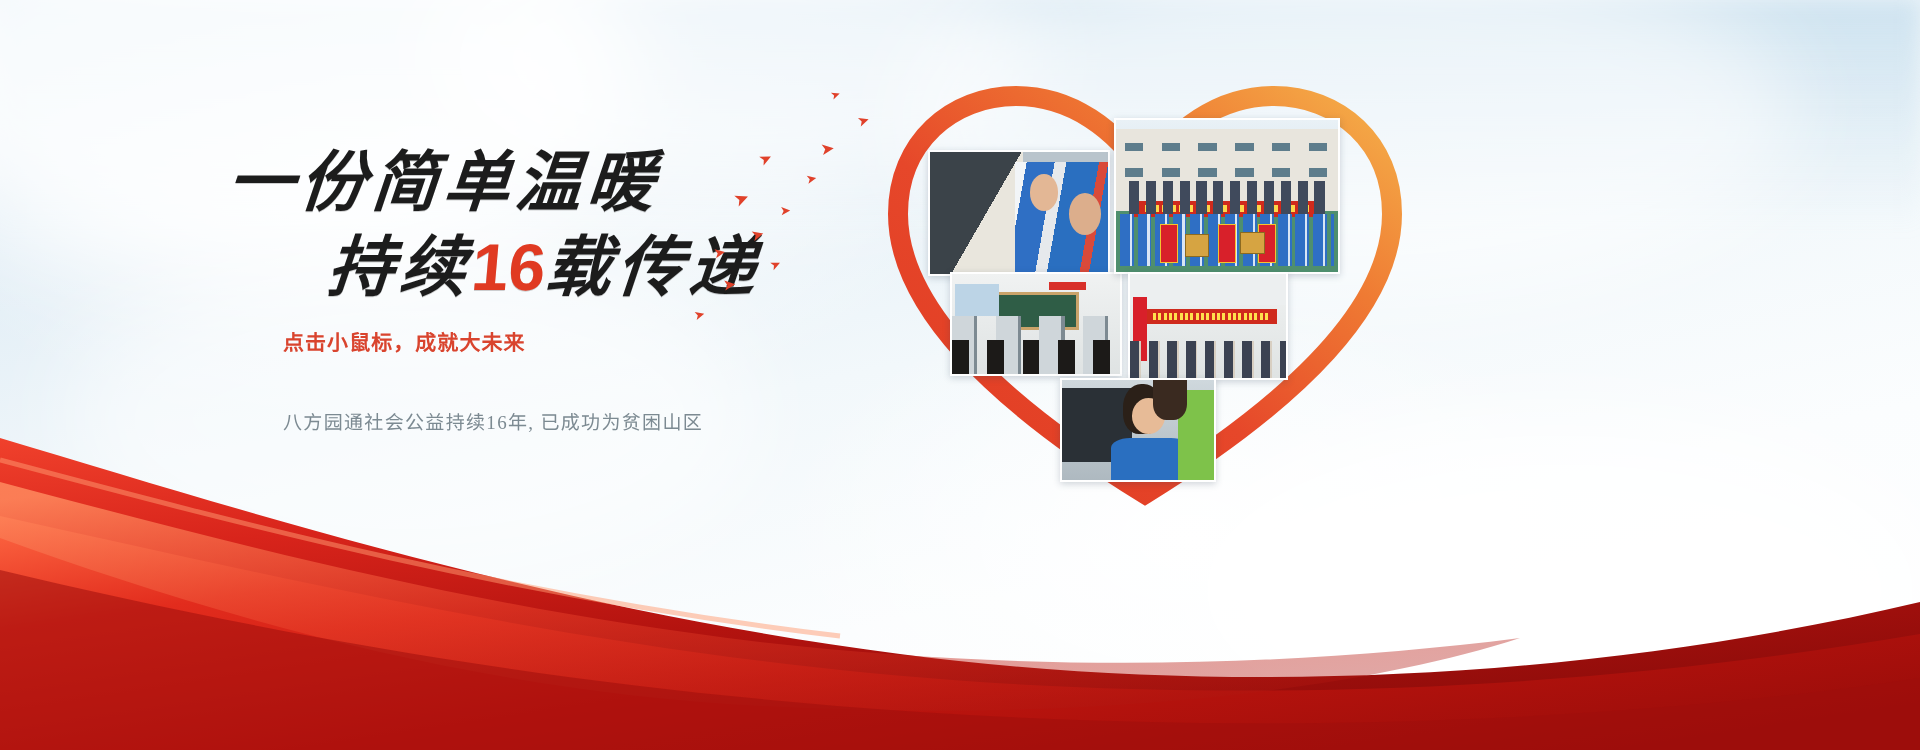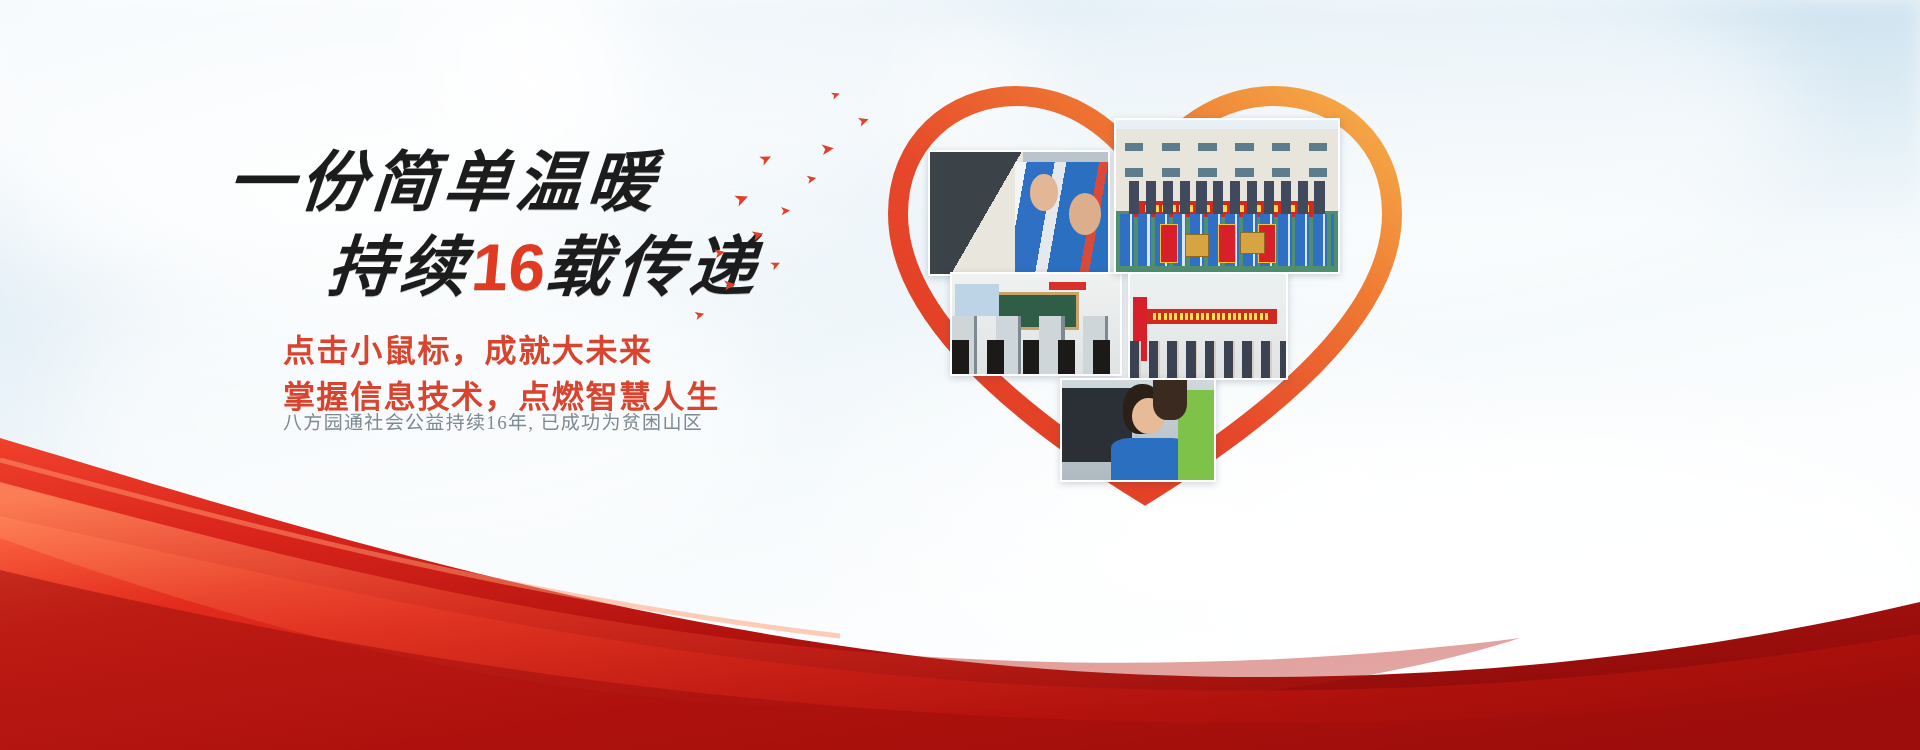--- a/index.html
+++ b/index.html
@@ -35,21 +35,21 @@
     line-height:1;white-space:nowrap;
     text-shadow:0 1px 0 rgba(0,0,0,.18);
   }
   .hl1{font-size:66px;font-style:italic;transform:skewX(-5deg);}
   .hl2{font-size:66px;font-style:italic;transform:skewX(-5deg);
        margin-top:18px;margin-left:100px;}
   .hl-num{color:#e03a22;font-style:normal;font-family:"Liberation Sans",sans-serif;
           font-weight:700;letter-spacing:0;font-size:66px;}
 
   .sub{position:absolute;left:283px;top:328px;}
-  .sub-line{font-size:32px;font-weight:700;color:#d9442e;letter-spacing:.05em;
+  .sub-line{font-size:21px;font-weight:700;color:#d9442e;letter-spacing:.05em;
             line-height:1.45;white-space:nowrap;}
 
   .body-txt{position:absolute;left:283px;top:406px;}
   .body-line{font-family:"Liberation Serif","DejaVu Serif",serif;
              font-size:19px;color:#7c8a92;letter-spacing:.07em;
              line-height:1.75;white-space:nowrap;}
 
   
   .birds{position:absolute;left:700px;top:80px;width:220px;height:200px;}
   .bird{position:absolute;color:#e0412a;font-size:13px;line-height:1;
@@ -127,21 +127,20 @@
 
   <div class="text-col">
 
     <div class="headline">
       <div class="hl-line hl1">一份简单温暖</div>
       <div class="hl-line hl2"><span>持续</span><span class="hl-num">16</span><span>载传递</span></div>
     </div>
 
     <div class="sub">
       <div class="sub-line">点击小鼠标，成就大未来</div>
-      <div class="sub-line">掌握信息技术，点燃智慧人生</div>
     </div>
 
     <div class="body-txt">
       <div class="body-line">八方园通社会公益持续16年, 已成功为贫困山区</div>
     </div>
   </div>
 
   <div class="birds">
     <span class="bird" style="left:158px;top:34px;transform:rotate(-18deg) scale(1.1);">➤</span>
     <span class="bird" style="left:122px;top:62px;transform:rotate(-8deg) scale(1.3);">➤</span>

